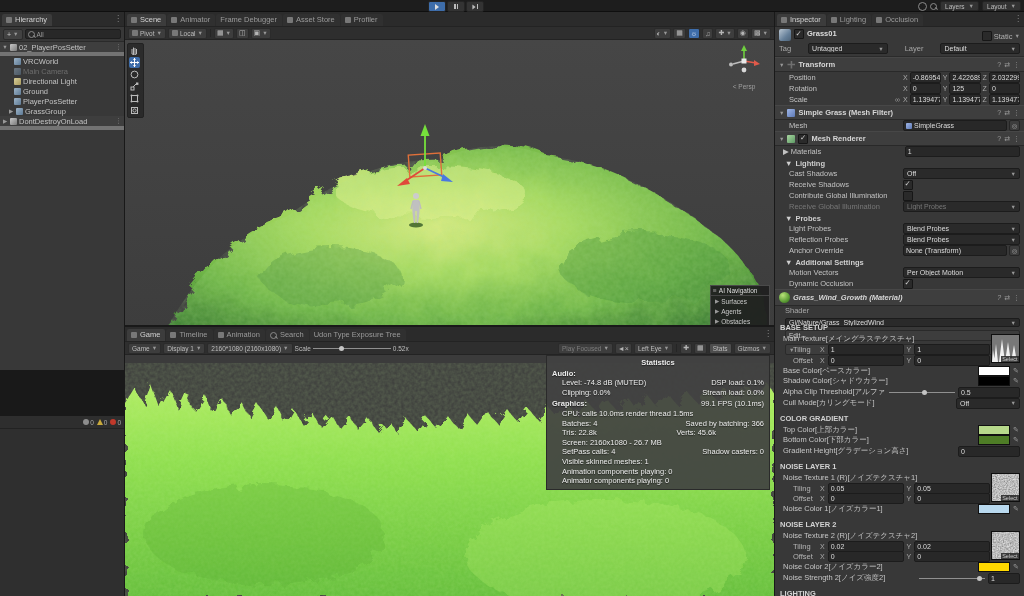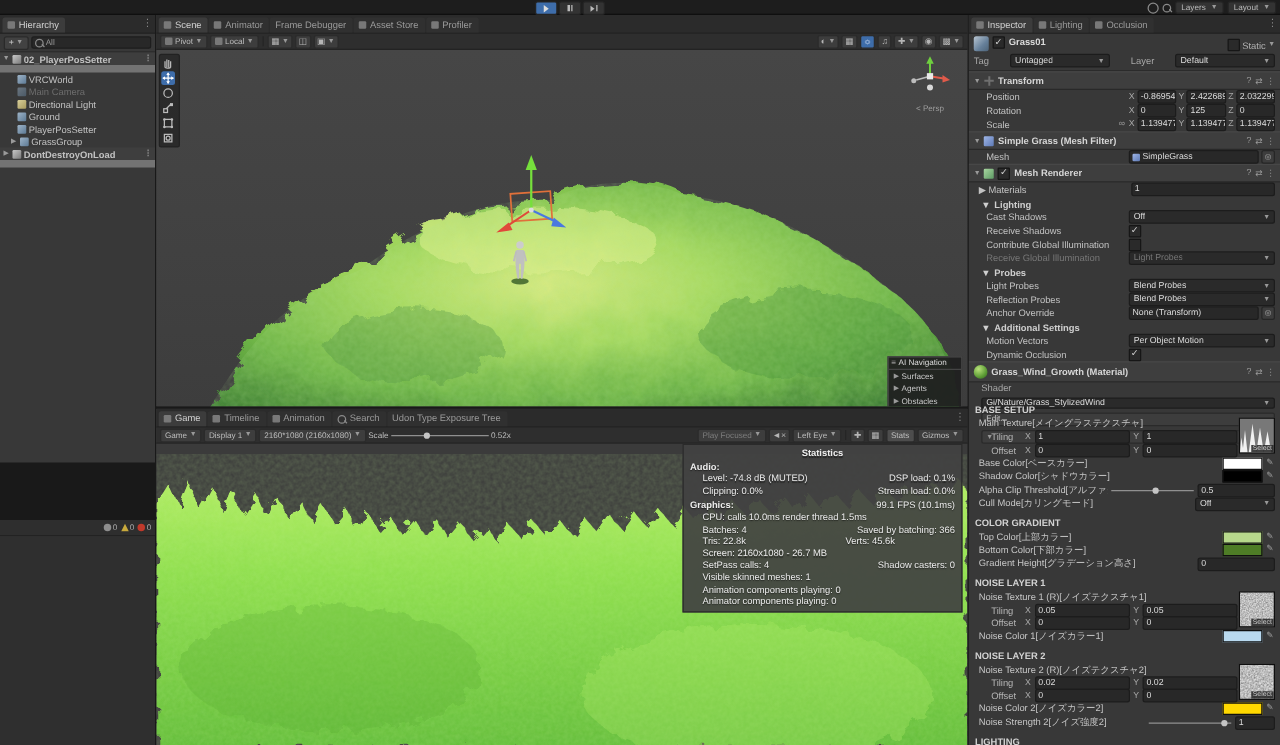--- a/index.html
+++ b/index.html
@@ -28,21 +28,21 @@
   .tab{background:#303030;color:#9a9a9a;font-size:7.5px;line-height:10px;padding:1px 5px 1px 4px;border-radius:2px 2px 0 0;display:flex;align-items:center;gap:3px;white-space:nowrap;}
   .tab.active{background:#3c3c3c;color:#d2d2d2;}
   .ticon{width:6px;height:6px;background:#787878;border-radius:1px;flex-shrink:0;}
   .tmenu{position:absolute;right:2px;top:2px;color:#888;font-size:8px;}
   .car{color:#999;font-size:5.5px;}
   
   .hsearch{height:12px;display:flex;align-items:center;gap:2px;padding:1px 3px;border-bottom:1px solid #2a2a2a;}
   .plusbtn{height:9px;background:#424242;border:1px solid #2a2a2a;border-radius:2px;font-size:7px;color:#ccc;display:flex;align-items:center;padding:0 3px;gap:2px;}
   .srchbox{flex:1;height:8px;background:#282828;border:1px solid #1d1d1d;border-radius:2px;display:flex;align-items:center;gap:2px;padding:0 2px;font-size:6.5px;color:#9a9a9a;}
   .hrow{height:10px;display:flex;align-items:center;gap:2px;padding:0 2px;font-size:7.5px;color:#c2c2c2;white-space:nowrap;position:relative;}
-  .hrow.sceneh{background:#3e3e3e;font-weight:bold;border-bottom:6px solid #737373;}
+  .hrow.sceneh{background:#3e3e3e;font-weight:normal;border-bottom:4px solid #737373;}
   .hrow .fold{width:6px;color:#9a9a9a;font-size:5.5px;text-align:center;flex-shrink:0;}
   .oicon{width:7px;height:7px;background:linear-gradient(135deg,#9eb4c8,#5d7a95);border-radius:1px;flex-shrink:0;}
   .sicon{width:7px;height:7px;background:linear-gradient(135deg,#c8c8c8,#7a7a7a);border-radius:1px;flex-shrink:0;}
   .hrow.child{padding-left:14px;}
   .hrow.disabled span.hlbl{color:#6d6d6d;}
   .hmenu{position:absolute;right:2px;color:#808080;font-size:7px;}
   
   .llhead{height:12px;background:#2e2e2e;border-bottom:1px solid #222;display:flex;align-items:center;justify-content:flex-end;gap:3px;padding:0 3px;font-size:6.5px;color:#aaa;}
   .badge{display:flex;align-items:center;gap:1px;}
   .b-log{width:6px;height:6px;border-radius:50%;background:#8d8d8d;}
@@ -751,21 +751,21 @@
           </div>
         </div>
     </div>
     <div class="irow">
       <span class="ilbl">Dynamic Occlusion</span>
       <div class="ival">
           <span class="chk on"></span>
         </div>
     </div>
 
-    <div class="comp-h" style="height:15px;">
+    <div class="comp-h" style="height:15px;font-style:italic;">
       <span class="matball"></span>
         <span>Grass_Wind_Growth (Material)</span>
       <span class="hbtns">
           <span>?</span>
           <span>⇄</span>
           <span>⋮</span>
         </span>
     </div>
     <div class="shrow">
       <span class="slbl">Shader</span>

